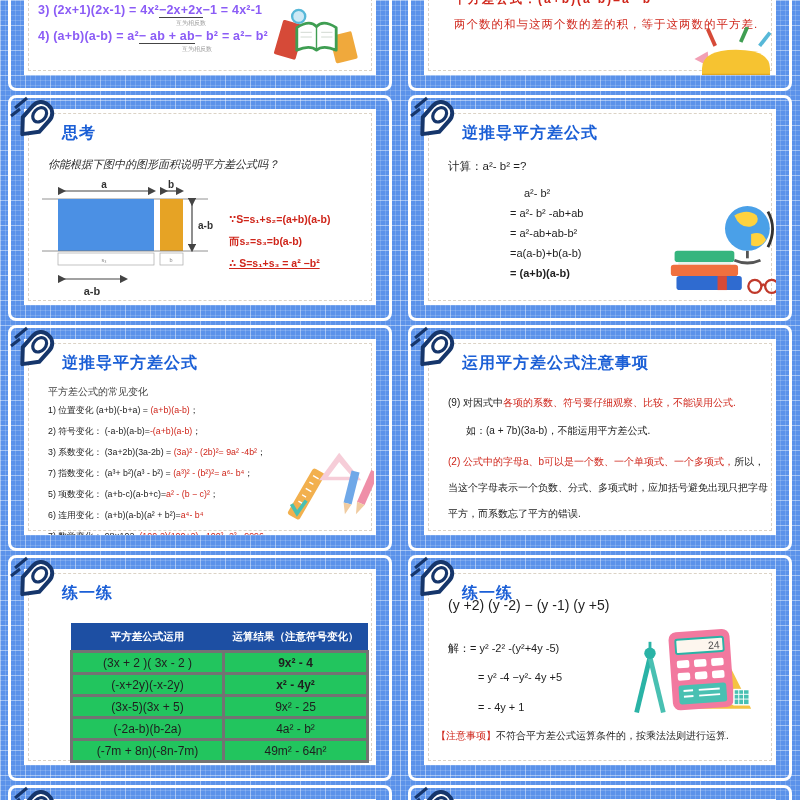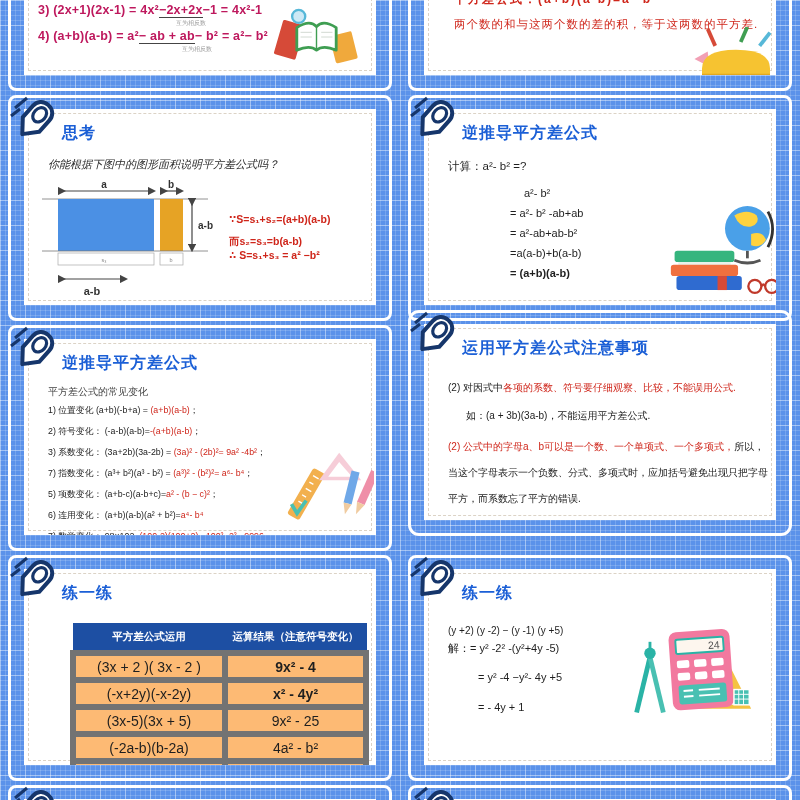--- a/index.html
+++ b/index.html
@@ -14,34 +14,34 @@
       linear-gradient(rgba(255,255,255,.16) 1px, transparent 1px),
       linear-gradient(90deg, rgba(255,255,255,.16) 1px, transparent 1px);
     background-size:25px 25px,25px 25px,5px 5px,5px 5px;
   }
   .slide { position:absolute; width:384px; height:226px; border:3px solid #fff; border-radius:8px; }
   .content { position:absolute; left:13px; top:11px; right:13px; bottom:13px; background:#fff; overflow:hidden; }
   .dashed { position:absolute; inset:4px; border:1px dashed #dcd3c6; pointer-events:none; }
   .clip { position:absolute; left:-5px; top:-7px; width:52px; height:52px; z-index:3; }
   .title { position:absolute; left:38px; top:14px; font-size:16px; font-weight:bold; color:#1b5fd6; letter-spacing:1px; white-space:nowrap; }
   .abs { position:absolute; white-space:nowrap; }
-  .eq { font-weight:bold; font-size:12.5px; color:#be185d; letter-spacing:.2px; }
+  .eq { font-weight:bold; font-size:12.5px; color:#8b5cf6; letter-spacing:.2px; }
   .u { border-bottom:1.5px solid #444; }
   .tinynote { font-size:6px; color:#999; }
   .red { color:#cf251a; }
   .redline { font-size:10.5px; font-weight:600; color:#cf251a; }
   .blacktext { color:#222; }
   .step { font-size:11px; color:#1f1f1f; margin-bottom:8px; white-space:nowrap; }
   .step.last { font-weight:bold; }
   .ext-item { font-size:8.8px; color:#222; margin-bottom:9px; white-space:nowrap; }
   .ext-item .red { }
   .para { position:absolute; font-size:10px; color:#222; line-height:1.9; }
   .ptable { border-collapse:collapse; position:absolute; left:46px; top:54px; width:299px; }
   .ptable th { background:#1d4fa3; color:#fff; font-size:10.5px; padding:6px 2px; font-weight:bold; border:1px solid #1d4fa3; }
-  .ptable td { border:6px solid #737373; font-size:14px; text-align:center; padding:2.5px 2px; color:#1f1f1f; background:#fdba74; }
+  .ptable td { border:3px solid #737373; font-size:12px; text-align:center; padding:2.5px 2px; color:#1f1f1f; background:#22c55e; }
   .ptable td.bcell { font-weight:bold; }
 </style>
 </head>
 <body>
 
 <div id="page">
 
   <div class="slide" style="left:8px; top:-135px;">
 
     <div class="content">
@@ -118,21 +118,21 @@
           <rect x="18" y="74" width="96" height="12" fill="#fff" stroke="#aaa" stroke-width="0.7"></rect>
           <rect x="120" y="74" width="23" height="12" fill="#fff" stroke="#aaa" stroke-width="0.7"></rect>
           <text x="64" y="83" font-size="5.5" fill="#888" text-anchor="middle">s₃</text>
           <text x="131" y="83" font-size="5.5" fill="#888" text-anchor="middle">b</text>
           <line x1="22" y1="100" x2="84" y2="100" stroke="#444" stroke-width="1.2" marker-start="url(#ah)" marker-end="url(#ah)"></line>
           <text x="52" y="116" font-size="11" font-weight="bold" fill="#333" text-anchor="middle">a-b</text>
         </svg>
       </div>
       <div class="abs redline" style="left:205px; top:104px;">∵S=s₁+s₂=(a+b)(a-b)</div>
       <div class="abs redline" style="left:205px; top:126px;">而s₂=s₃=b(a-b)</div>
-      <div class="abs redline" style="left:205px; top:140px;">∴ S=s₁+s₃ = a² −b²</div>
+      <div class="abs redline" style="left:205px; top:148px;text-decoration:underline;">∴ S=s₁+s₃ = a² −b²</div>
     </div>
   </div>
 
   <div class="slide" style="left:408px; top:95px;">
     <div class="clip">
       <svg viewBox="0 0 52 52" width="52" height="52">
           <path d="M9 17 L21 7" stroke="#16366b" stroke-width="3" fill="none"></path>
           <path d="M5 25 L14 18" stroke="#16366b" stroke-width="3" fill="none"></path>
           <g transform="rotate(42 29 29)">
             <path d="M29 9 C36 9 40 14 40 20 L40 35 L29 48 L18 35 L18 20 C18 14 22 9 29 9 Z" fill="#fff" stroke="#16366b" stroke-width="4" stroke-linejoin="round"></path>
@@ -211,36 +211,36 @@
             <g transform="rotate(24 86 50)">
               <rect x="82" y="24" width="9" height="38" fill="#ef8fa8"></rect>
               <polygon points="82,62 91,62 86.5,75" fill="#f0cba0"></polygon>
             </g>
             <path d="M6 62 L12 72 L22 58" stroke="#49c0b2" stroke-width="4" fill="none"></path>
           </svg>
       </div>
     </div>
   </div>
 
-  <div class="slide" style="left:408px; top:310px;border-radius:11px;">
+  <div class="slide" style="left:408px; top:325px;">
     <div class="clip">
       <svg viewBox="0 0 52 52" width="52" height="52">
           <path d="M9 17 L21 7" stroke="#16366b" stroke-width="3" fill="none"></path>
           <path d="M5 25 L14 18" stroke="#16366b" stroke-width="3" fill="none"></path>
           <g transform="rotate(42 29 29)">
             <path d="M29 9 C36 9 40 14 40 20 L40 35 L29 48 L18 35 L18 20 C18 14 22 9 29 9 Z" fill="#fff" stroke="#16366b" stroke-width="4" stroke-linejoin="round"></path>
             <ellipse cx="29" cy="22" rx="6" ry="8" fill="none" stroke="#16366b" stroke-width="3.2"></ellipse>
           </g>
         </svg>
     </div>
     <div class="content">
       <div class="dashed"></div>
       <div class="title">运用平方差公式注意事项</div>
-      <div class="para" style="left:24px; top:54px; width:320px; white-space:nowrap;"><span class="blacktext">(2) 对因式中</span><span class="red">各项的系数、符号要仔细观察、比较，不能误用公式.</span></div>
-      <div class="para" style="left:42px; top:82px;">如：(a + 3b)(3a-b)，不能运用平方差公式.</div>
+      <div class="para" style="left:24px; top:54px; width:320px; white-space:nowrap;"><span class="blacktext">(9) 对因式中</span><span class="red">各项的系数、符号要仔细观察、比较，不能误用公式.</span></div>
+      <div class="para" style="left:42px; top:82px;">如：(a + 7b)(3a-b)，不能运用平方差公式.</div>
       <div class="para" style="left:24px; top:110px; width:322px; line-height:26px;"><span class="red">(2) 公式中的字母a、b可以是一个数、一个单项式、一个多项式，</span><span class="blacktext">所以，当这个字母表示一个负数、分式、多项式时，应加括号避免出现只把字母平方，而系数忘了平方的错误.</span></div>
     </div>
   </div>
 
   <div class="slide" style="left:8px; top:555px;">
     <div class="clip">
       <svg viewBox="0 0 52 52" width="52" height="52">
           <path d="M9 17 L21 7" stroke="#16366b" stroke-width="3" fill="none"></path>
           <path d="M5 25 L14 18" stroke="#16366b" stroke-width="3" fill="none"></path>
           <g transform="rotate(42 29 29)">
@@ -292,24 +292,25 @@
           <path d="M5 25 L14 18" stroke="#16366b" stroke-width="3" fill="none"></path>
           <g transform="rotate(42 29 29)">
             <path d="M29 9 C36 9 40 14 40 20 L40 35 L29 48 L18 35 L18 20 C18 14 22 9 29 9 Z" fill="#fff" stroke="#16366b" stroke-width="4" stroke-linejoin="round"></path>
             <ellipse cx="29" cy="22" rx="6" ry="8" fill="none" stroke="#16366b" stroke-width="3.2"></ellipse>
           </g>
         </svg>
     </div>
     <div class="content">
       <div class="dashed"></div>
       <div class="title">练一练</div>
-      <div class="abs" style="left:24px; top:56px; font-size:10px; color:#1f1f1f;">(y +2) (y -2) − (y -1) (y +5)</div>
+      <div class="abs" style="left:24px; top:28px; font-size:14px; color:#1f1f1f;">(y +2) (y -2) − (y -1) (y +5)</div>
       <div class="abs" style="left:24px; top:72px; font-size:11px; color:#1f1f1f;"><span>解：</span><span>= y² -2² -(y²+4y -5)</span></div>
       <div class="abs" style="left:54px; top:102px; font-size:11px; color:#1f1f1f;">= y² -4 −y²- 4y +5</div>
       <div class="abs" style="left:54px; top:132px; font-size:11px; color:#1f1f1f;">= - 4y + 1</div>
+      <div class="abs" style="left:12px; top:160px; font-size:10px;"><span class="red">【注意事项】</span><span class="blacktext">不符合平方差公式运算条件的，按乘法法则进行运算.</span></div>
       <div class="abs" style="left:200px; top:48px;">
         <svg viewBox="0 0 135 110" width="135" height="105">
           <polygon points="96,28 130,96 62,96" fill="#f5c242"></polygon>
             <polygon points="96,52 116,92 76,92" fill="#fff"></polygon>
           <line x1="24" y1="42" x2="10" y2="100" stroke="#2ab3a6" stroke-width="5"></line>
             <line x1="24" y1="42" x2="38" y2="100" stroke="#49c0b2" stroke-width="5"></line>
             <circle cx="24" cy="38" r="6" fill="#2ab3a6"></circle>
             <line x1="24" y1="26" x2="24" y2="33" stroke="#2ab3a6" stroke-width="3"></line>
           <g transform="rotate(-4 80 60)">
             <rect x="46" y="14" width="64" height="82" rx="8" fill="#f2799f"></rect>

